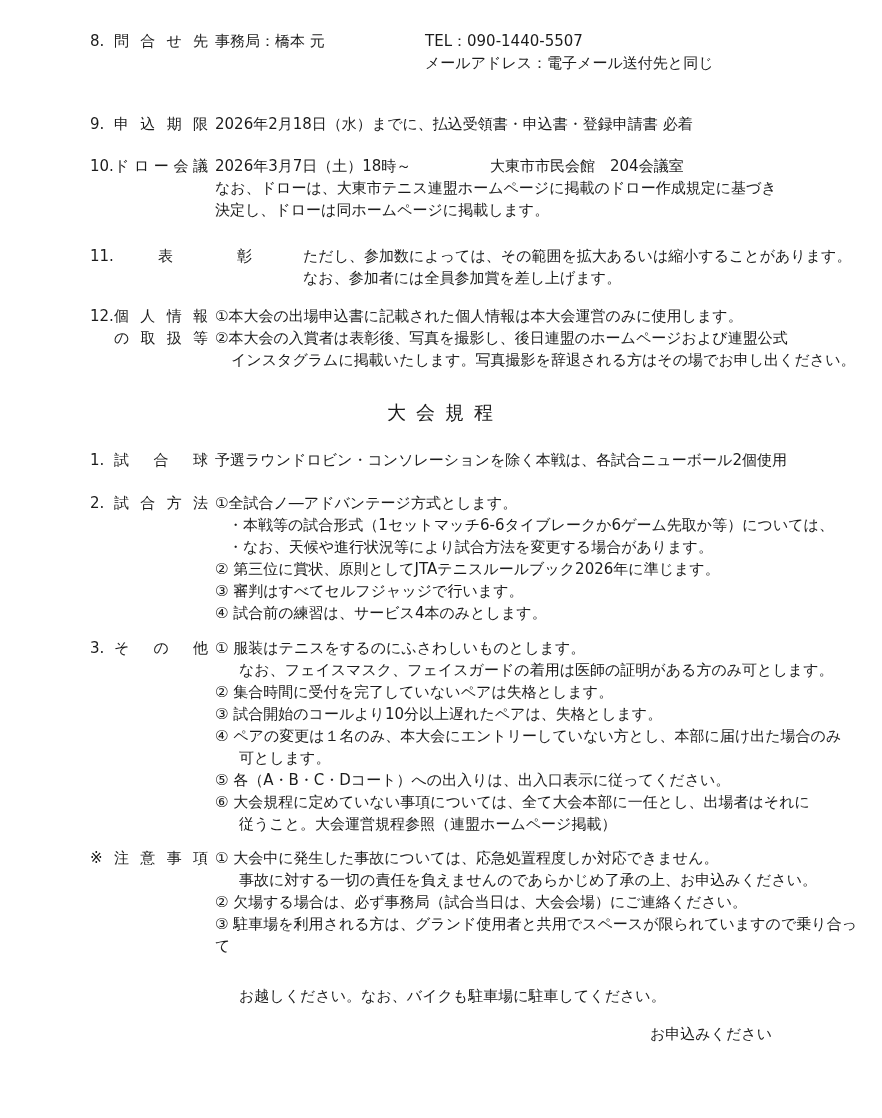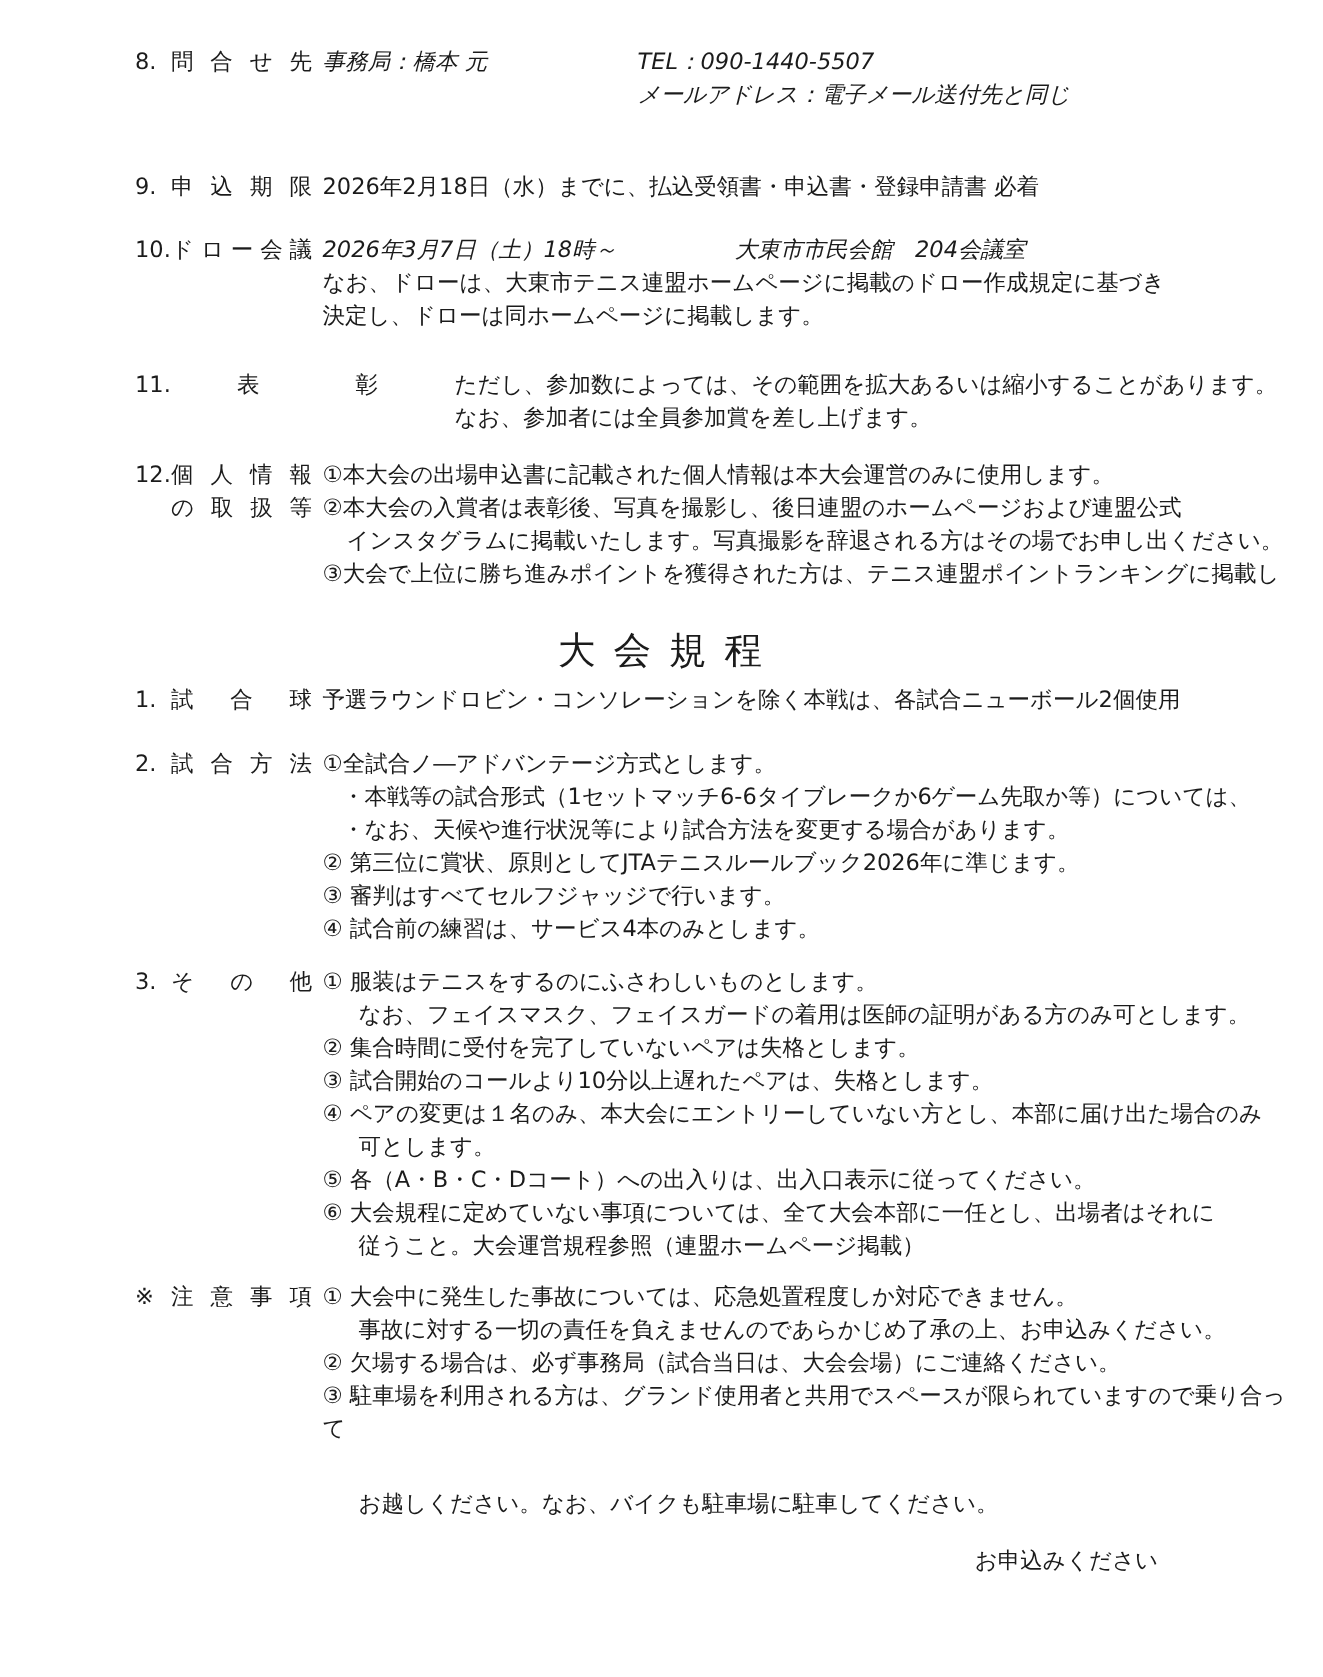--- a/index.html
+++ b/index.html
@@ -41,38 +41,38 @@
   .content {
     flex: 1;
     min-width: 0;
   }
   .line {
     line-height: 22px;
     min-height: 22px;
     white-space: pre-wrap;
   }
   .cols { display: flex; }
-  .cell { flex: 0 0 auto; white-space: pre-wrap; line-height: 22px; font-style: italic; }
+  .cell { flex: 0 0 auto; white-space: pre-wrap; line-height: 22px; }
   .cell:last-child { flex: 1 1 auto; }
 
   
   .sec-contact       { margin-bottom: 39px; }
   .sec-deadline      { margin-bottom: 20px; }
   .sec-draw-meeting  { margin-bottom: 24px; }
   .sec-awards        { margin-bottom: 16px; gap: 44px; }
   .sec-personal-info { margin-bottom: 28px; }
   .sec-match-balls   { margin-bottom: 21px; }
   .sec-match-format  { margin-bottom: 13px; }
   .sec-other         { margin-bottom: 12px; }
   .sec-notes         { margin-bottom: 0; }
 
   .heading {
-    margin: 0 0 8px -70px;
+    margin: 0 0 24px -70px;
     text-align: center;
-    font-size: 25px;
+    font-size: 19px;
     line-height: 26px;
     letter-spacing: 2px;
     white-space: pre;
   }
   .footer {
     margin-top: 16px;
     text-align: right;
     padding-right: 90px;
     line-height: 22px;
   }
@@ -125,21 +125,20 @@
       <div class="sec sec-personal-info">
         <div class="num">12.</div>
         <div class="label">
           <div class="label-line">個 人 情 報</div>
           <div class="label-line">の 取 扱 等</div>
         </div>
         <div class="content">
           <div class="line">①本大会の出場申込書に記載された個人情報は本大会運営のみに使用します。</div>
           <div class="line">②本大会の入賞者は表彰後、写真を撮影し、後日連盟のホームページおよび連盟公式</div>
           <div class="line" style="padding-left: 16px;">インスタグラムに掲載いたします。写真撮影を辞退される方はその場でお申し出ください。</div>
-          <div class="line">③大会で上位に勝ち進みポイントを獲得された方は、テニス連盟ポイントランキングに掲載し</div>
         </div>
       </div>
     </div>
 
   <div class="heading">大 会 規 程</div>
 
   <div id="rule-sections">
       <div class="sec sec-match-balls">
         <div class="num">1.</div>
         <div class="label">

